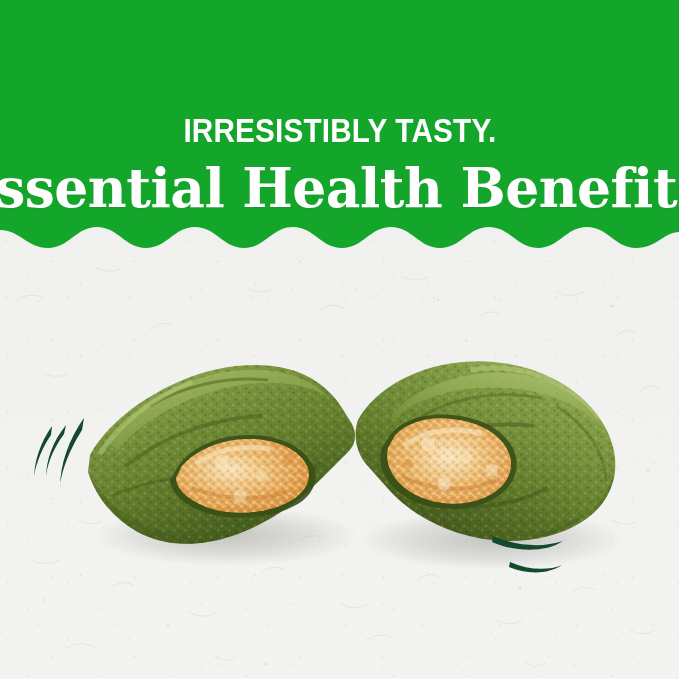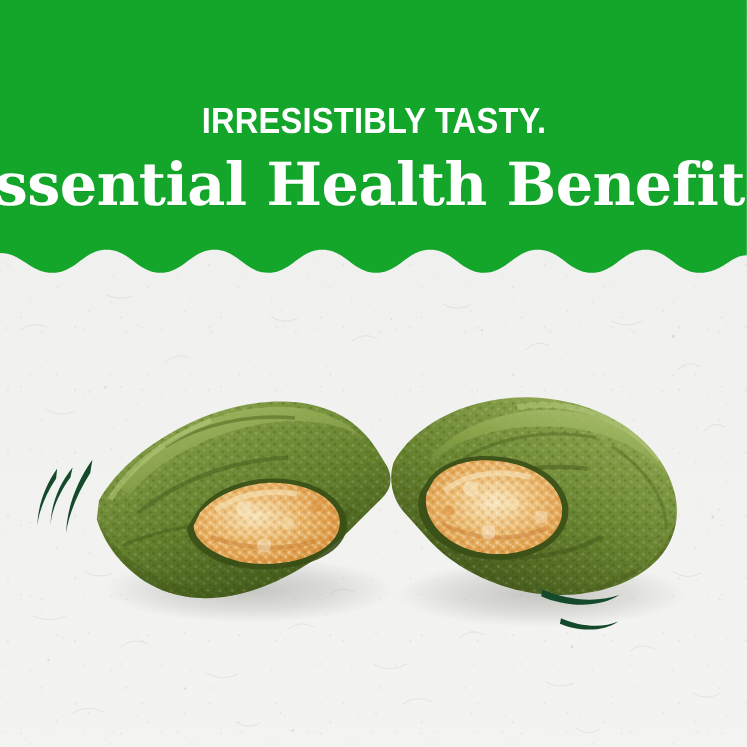--- a/index.html
+++ b/index.html
@@ -69,21 +69,21 @@
   .header-text-wrap {
     position: absolute;
     left: 0;
     top: 0;
     width: 679px;
     height: 215px;
     z-index: 4;
     display: flex;
     flex-direction: column;
     align-items: center;
-    justify-content: center;
+    justify-content: flex-end;
     padding-top: 72px;
     box-sizing: border-box;
     pointer-events: none;
   }
   .headline-kicker {
     color: #ffffff;
     font-family: "Liberation Sans", sans-serif;
     font-weight: bold;
     font-size: 33px;
     letter-spacing: 0.2px;

